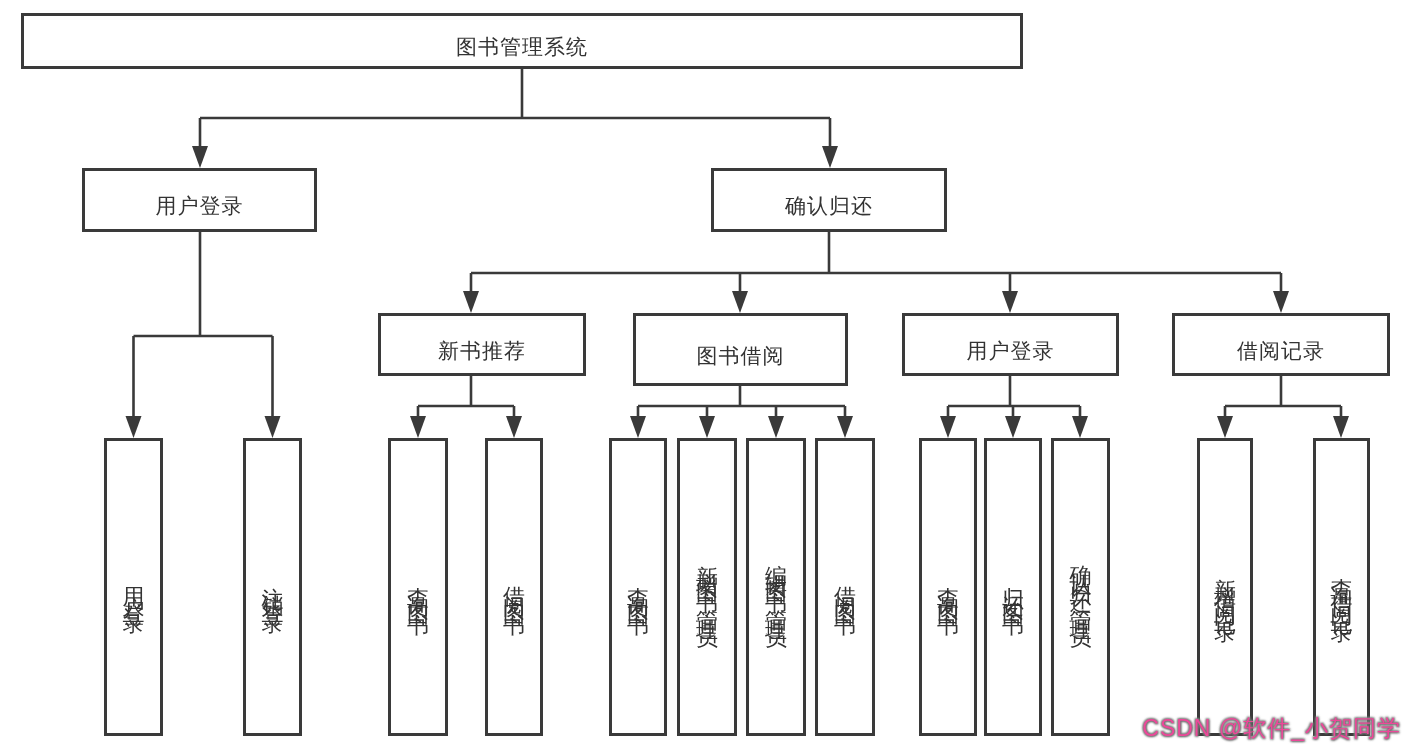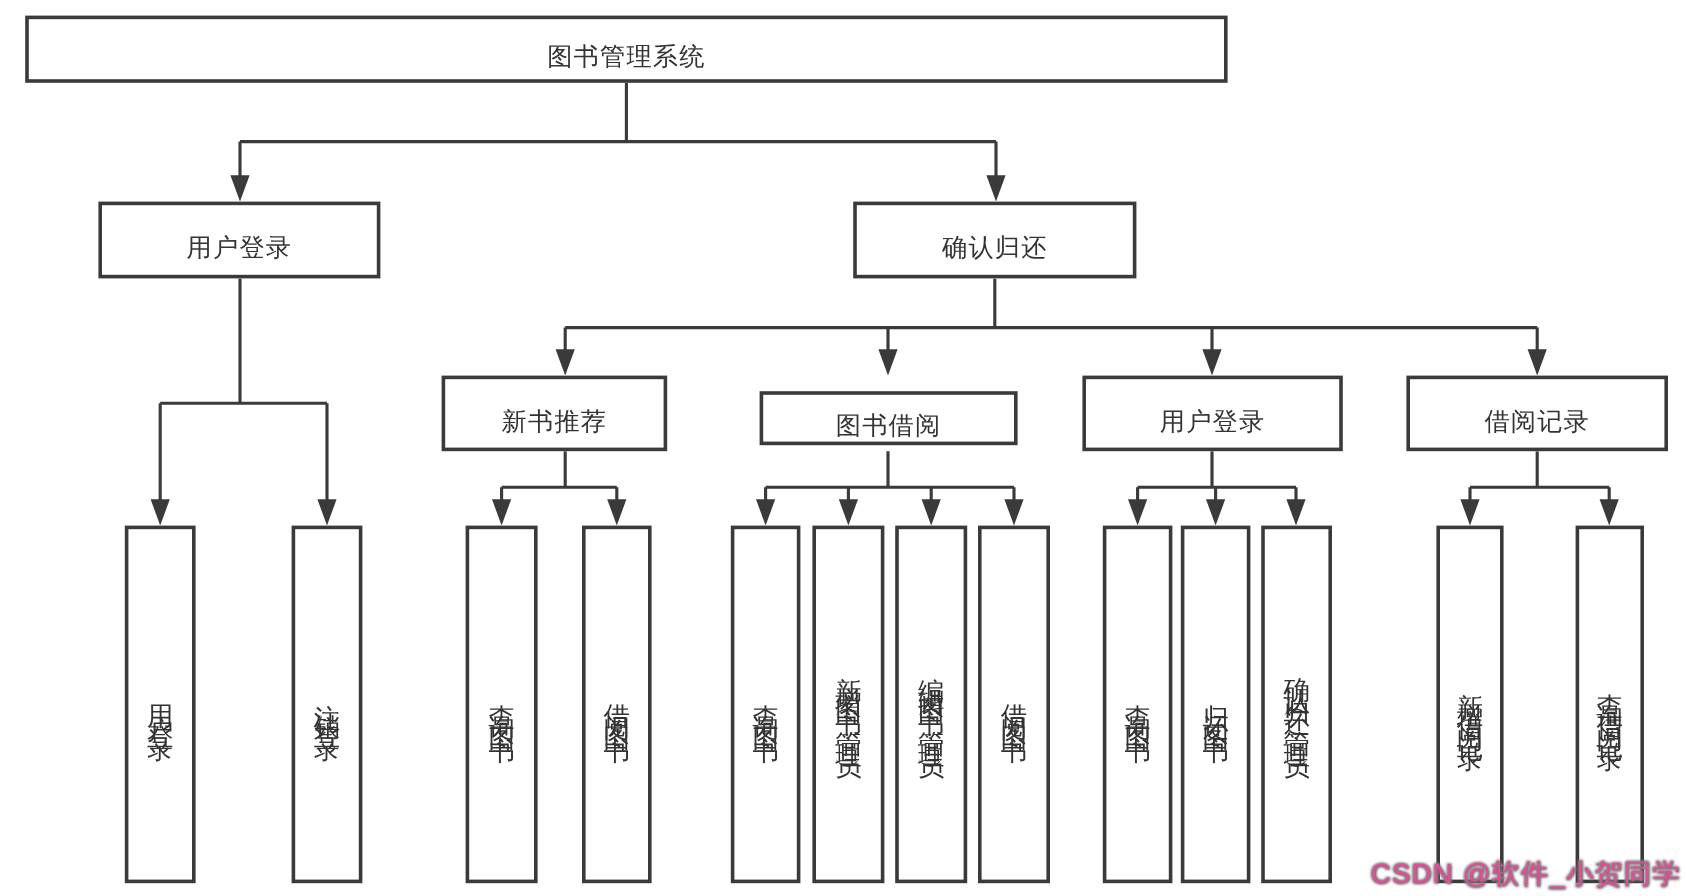--- a/index.html
+++ b/index.html
@@ -114,24 +114,24 @@
     <span>图书管理系统</span>
   </div>
 
   <div class="box h" style="left:82px;top:168px;width:235px;height:64px">
     <span>用户登录</span>
   </div>
   <div class="box h" style="left:711px;top:168px;width:236px;height:64px">
     <span>确认归还</span>
   </div>
 
-  <div class="box h" style="left:368px;top:313px;width:188px;height:63px">
+  <div class="box h" style="left:378px;top:313px;width:208px;height:63px">
     <span>新书推荐</span>
   </div>
-  <div class="box h" style="left:633px;top:326px;width:215px;height:45px">
+  <div class="box h" style="left:633px;top:313px;width:215px;height:73px">
     <span>图书借阅</span>
   </div>
   <div class="box h" style="left:902px;top:313px;width:217px;height:63px">
     <span>用户登录</span>
   </div>
   <div class="box h" style="left:1172px;top:313px;width:218px;height:63px">
     <span>借阅记录</span>
   </div>
 
   <div class="box v" style="left:104px;top:438px;width:59px;height:298px">

